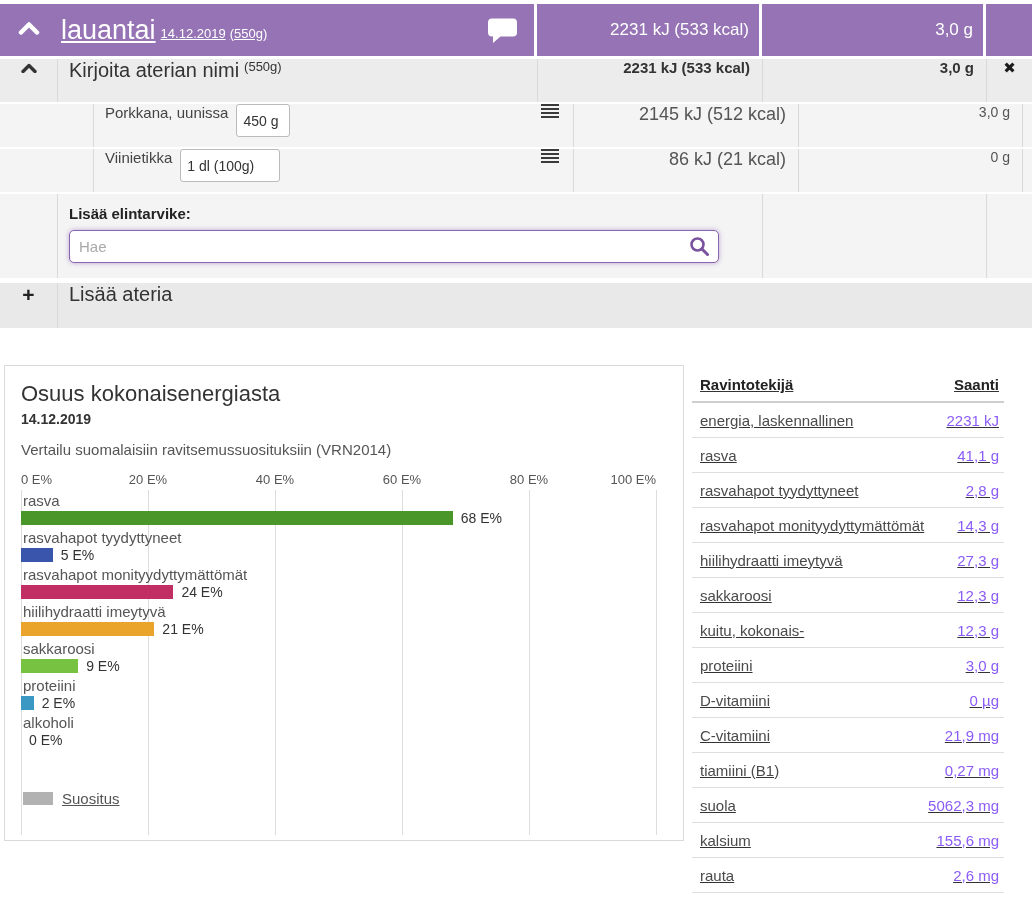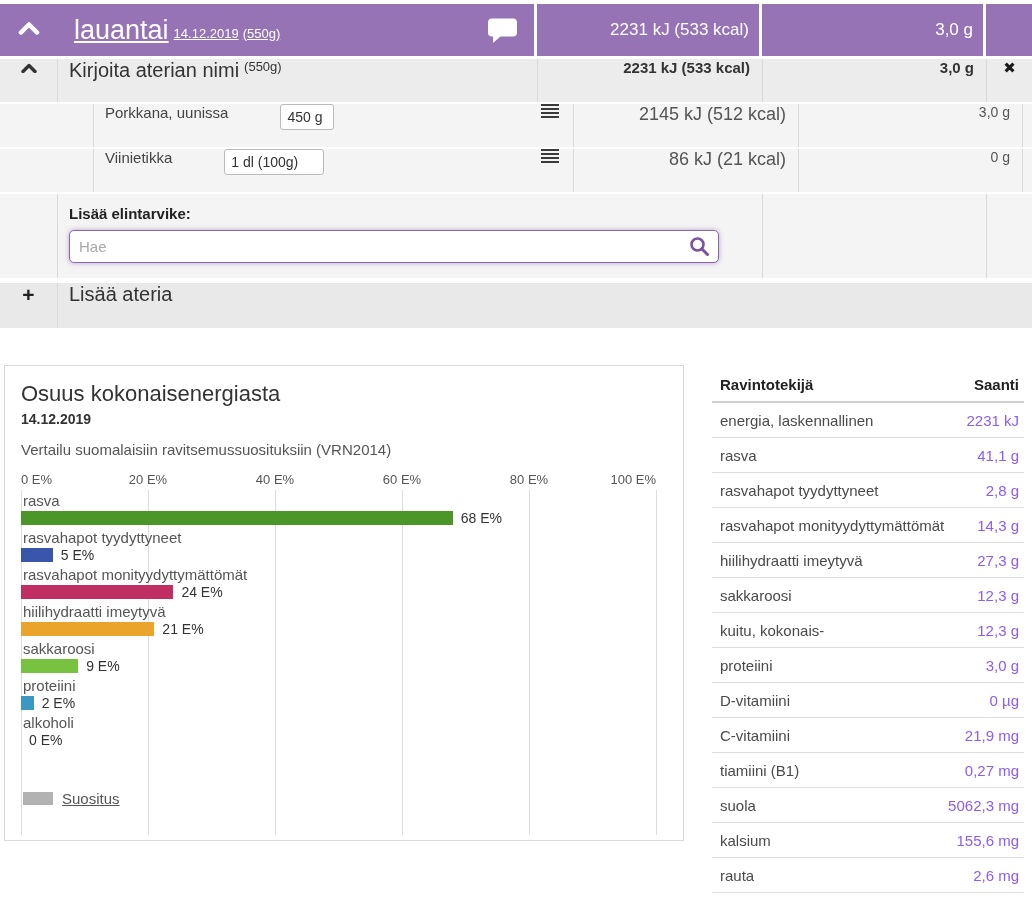--- a/index.html
+++ b/index.html
@@ -10,40 +10,40 @@
   .meal-table { width:1032px; margin-top:4px; }
   .mrow { display:grid; grid-template-columns:57px 480px 225px 224px 46px; }
   .cell { display:flex; }
 
   
   .hdr { height:52px; margin-bottom:3px; }
   .hdr .hcell { background:#9673b5; color:#fff; display:flex; align-items:center; }
   .hcell.h-title { grid-column:1 / span 2; border-right:3px solid #fff; }
   .hcell.h-energy, .hcell.h-grams { border-right:3px solid #fff; justify-content:flex-end; padding-right:10px; font-size:17px; }
   .h-title .chev-box { width:57px; display:flex; justify-content:center; }
-  .day-link { font-size:27px; font-weight:500; text-decoration:underline; margin-left:17px; }
+  .day-link { font-size:27px; font-weight:500; text-decoration:underline; margin-left:4px; }
   .day-date { font-size:13px; text-decoration:underline; margin-left:5px; position:relative; top:3px; }
   .day-weight { font-size:13px; text-decoration:underline; margin-left:4px; position:relative; top:3px; }
   .h-title .bubble { margin-left:auto; margin-right:16px; display:flex; }
 
   
   .grayrow { background:#f4f4f4; border-bottom:2px solid #fff; }
   .mealrow { background:#ececec; height:45px; }
   .foodrow { height:45px;padding-left:36px; }
   .c-icon { justify-content:center; }
   .c-name { border-left:1px solid #d9d9d9; padding-left:11px; }
   .c-energy { border-left:1px solid #d9d9d9; justify-content:flex-end; padding-right:12px; font-size:18px; color:#555; }
   .c-grams { border-left:1px solid #d9d9d9; justify-content:flex-end; padding-right:12px; font-size:14px; color:#555; }
   .c-del { border-left:1px solid #d9d9d9; justify-content:center; }
   .mealrow .c-energy, .mealrow .c-grams { font-size:15px; font-weight:600; color:#333; }
   .meal-title { font-size:20px; color:#333; }
   .meal-weight { font-size:13px; color:#333; margin-left:5px; }
   .food-name { font-size:15px; color:#444; margin-right:8px; }
-  .amount-input { height:26px; border:1px solid #bbb; border-radius:3px; background:#fff;
-    font-family:inherit; font-size:14px; color:#333; padding:0 6px;margin-left:44px; }
+  .amount-input { height:33px; border:1px solid #bbb; border-radius:3px; background:#fff;
+    font-family:inherit; font-size:14px; color:#333; padding:0 6px; }
   .menu-icon { margin-left:auto; margin-right:14px; width:18px; height:14px;
     background:repeating-linear-gradient(to bottom,#3a3a3a 0 2px,transparent 2px 4px); cursor:pointer; }
   .xmark { font-size:15px; font-weight:bold; color:#1b1b1b; cursor:pointer; }
 
   
   .searchrow { background:#f4f4f4; border-bottom:2px solid #fff; }
   .s-cell { grid-column:2 / span 2; border-left:1px solid #d9d9d9; padding:11px 0 15px 11px; }
   .s-label { font-size:15px; font-weight:700; color:#222; margin-bottom:8px; }
   .s-wrap { position:relative; width:650px; }
   .s-input { width:100%; height:33px; border:1px solid #8b65ad; border-radius:5px; background:#fff;
@@ -70,21 +70,21 @@
   .bars { position:absolute; top:20px; left:0; right:0; }
   .bgroup { margin-bottom:4px; }
   .blabel { font-size:15px; color:#555; line-height:18px; margin-left:2px; margin-bottom:1px; }
   .brow { display:flex; align-items:center; height:14px; }
   .bbar { height:14px; }
   .bval { font-size:14px; color:#333; margin-left:8px; line-height:14px; }
   .legend { position:absolute; top:318px; left:2px; display:flex; align-items:center; }
   .lg-swatch { width:30px; height:13px; background:#b2b2b2; margin-right:9px; }
   .lg-label { font-size:15px; color:#555;text-decoration:underline; }
 
-  .ntable { margin-left:28px; padding-top:3px; width:312px; }
+  .ntable { margin-left:8px; padding-top:3px; width:312px;text-decoration:underline; }
   .nrow { display:flex; justify-content:space-between; align-items:center;
     padding:8px 5px 8px 8px; border-bottom:1px solid #ddd; height:35px; }
   .nrow.nhead { border-bottom:2px solid #cfcfcf; }
   .nname { font-size:15px; color:#4a4a4a; white-space:nowrap; }
   .nval { font-size:15px; color:#8b5cf6; white-space:nowrap; }
   .nhead .nname, .nhead .nval { font-weight:700; color:#222; }
 </style>
 </head>
 <body>
 

